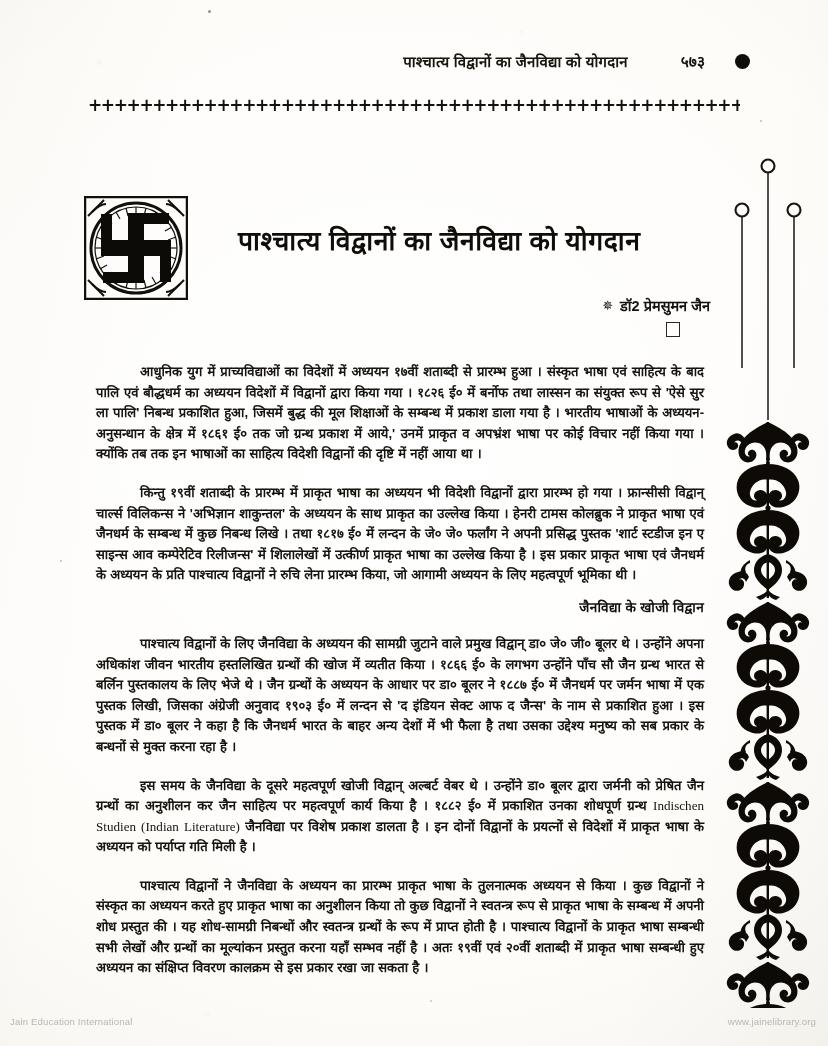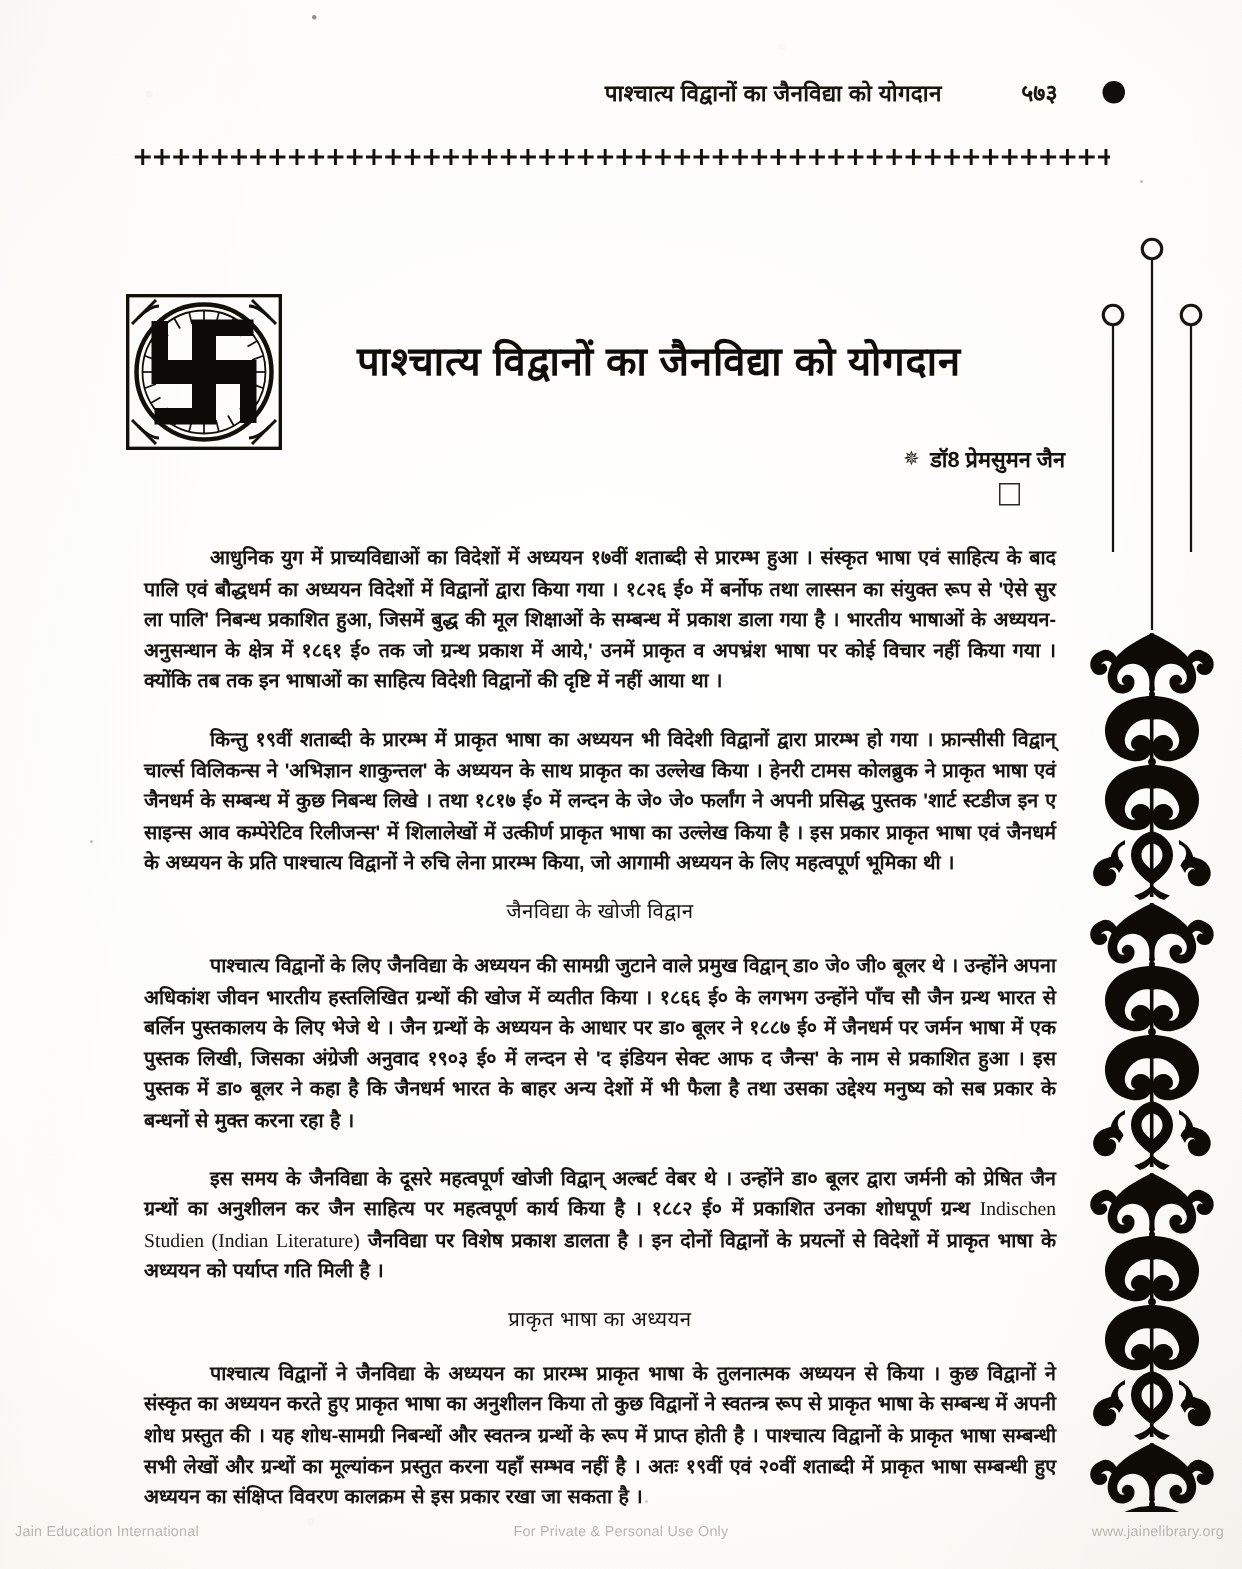--- a/index.html
+++ b/index.html
@@ -80,23 +80,23 @@
   p.para{
     margin:18px 0 11px 0;
     font-family:"Liberation Sans","DejaVu Sans",sans-serif;
     font-size:13.1px;line-height:20.6px;
     text-align:justify;text-indent:44px;
     color:#17140f;font-weight:600;
     word-spacing:.6px;
   }
   p.para:last-child{margin-bottom:0;}
   .sec-head{
-    margin:3px 0 9px 0;text-align:center;
-    font-family:"Liberation Sans","DejaVu Sans",sans-serif;
-    font-weight:400;font-size:13.6px;color:#14110c;letter-spacing:.3px;
+    margin:3px 0 9px 0;text-align:right;
+    font-family:"Liberation Sans","DejaVu Sans",sans-serif;
+    font-weight:700;font-size:13.6px;color:#14110c;letter-spacing:.3px;
   }
   .latin{font-family:"Liberation Serif","DejaVu Serif",serif;font-weight:500;}
 
   
   .orn-col{position:absolute;left:716px;top:152px;width:104px;height:856px;}
   .orn-col svg{display:block;}
 
   
   .footer{
     position:absolute;left:0;right:0;bottom:18px;height:14px;
@@ -176,37 +176,36 @@
       <rect x="19" y="76" width="25" height="11"></rect>
       <rect x="17" y="18" width="11" height="26"></rect>
     </g>
   </svg>
 </div>
 
 <div class="doc-title">पाश्चात्य विद्वानों का जैनविद्या को योगदान</div>
 
 <div class="byline">
   <span class="star">✵</span>
-  <span>डॉ8 प्रेमसुमन जैन</span>
+  <span>डॉ2 प्रेमसुमन जैन</span>
 </div>
 <div class="glyph-box"></div>
 
 <div class="body-col">
 
   <p class="para">आधुनिक युग में प्राच्यविद्याओं का विदेशों में अध्ययन १७वीं शताब्दी से प्रारम्भ हुआ । संस्कृत भाषा एवं साहित्य के बाद पालि एवं बौद्धधर्म का अध्ययन विदेशों में विद्वानों द्वारा किया गया । १८२६ ई० में बर्नोफ तथा लास्सन का संयुक्त रूप से 'ऐसे सुर ला पालि' निबन्ध प्रकाशित हुआ, जिसमें बुद्ध की मूल शिक्षाओं के सम्बन्ध में प्रकाश डाला गया है । भारतीय भाषाओं के अध्ययन-अनुसन्धान के क्षेत्र में १८६१ ई० तक जो ग्रन्थ प्रकाश में आये,' उनमें प्राकृत व अपभ्रंश भाषा पर कोई विचार नहीं किया गया । क्योंकि तब तक इन भाषाओं का साहित्य विदेशी विद्वानों की दृष्टि में नहीं आया था ।</p>
 
   <p class="para">किन्तु १९वीं शताब्दी के प्रारम्भ में प्राकृत भाषा का अध्ययन भी विदेशी विद्वानों द्वारा प्रारम्भ हो गया । फ्रान्सीसी विद्वान् चार्ल्स विलिकन्स ने 'अभिज्ञान शाकुन्तल' के अध्ययन के साथ प्राकृत का उल्लेख किया । हेनरी टामस कोलब्रुक ने प्राकृत भाषा एवं जैनधर्म के सम्बन्ध में कुछ निबन्ध लिखे । तथा १८१७ ई० में लन्दन के जे० जे० फर्लांग ने अपनी प्रसिद्ध पुस्तक 'शार्ट स्टडीज इन ए साइन्स आव कम्पेरेटिव रिलीजन्स' में शिलालेखों में उत्कीर्ण प्राकृत भाषा का उल्लेख किया है । इस प्रकार प्राकृत भाषा एवं जैनधर्म के अध्ययन के प्रति पाश्चात्य विद्वानों ने रुचि लेना प्रारम्भ किया, जो आगामी अध्ययन के लिए महत्वपूर्ण भूमिका थी ।</p>
 
   <div class="sec-head">जैनविद्या के खोजी विद्वान</div>
 
   <p class="para">पाश्चात्य विद्वानों के लिए जैनविद्या के अध्ययन की सामग्री जुटाने वाले प्रमुख विद्वान् डा० जे० जी० बूलर थे । उन्होंने अपना अधिकांश जीवन भारतीय हस्तलिखित ग्रन्थों की खोज में व्यतीत किया । १८६६ ई० के लगभग उन्होंने पाँच सौ जैन ग्रन्थ भारत से बर्लिन पुस्तकालय के लिए भेजे थे । जैन ग्रन्थों के अध्ययन के आधार पर डा० बूलर ने १८८७ ई० में जैनधर्म पर जर्मन भाषा में एक पुस्तक लिखी, जिसका अंग्रेजी अनुवाद १९०३ ई० में लन्दन से 'द इंडियन सेक्ट आफ द जैन्स' के नाम से प्रकाशित हुआ । इस पुस्तक में डा० बूलर ने कहा है कि जैनधर्म भारत के बाहर अन्य देशों में भी फैला है तथा उसका उद्देश्य मनुष्य को सब प्रकार के बन्धनों से मुक्त करना रहा है ।</p>
 
   <p class="para"><span>इस समय के जैनविद्या के दूसरे महत्वपूर्ण खोजी विद्वान् अल्बर्ट वेबर थे । उन्होंने डा० बूलर द्वारा जर्मनी को प्रेषित जैन ग्रन्थों का अनुशीलन कर जैन साहित्य पर महत्वपूर्ण कार्य किया है । १८८२ ई० में प्रकाशित उनका शोधपूर्ण ग्रन्थ </span><span class="latin">Indischen Studien (Indian Literature)</span><span> जैनविद्या पर विशेष प्रकाश डालता है । इन दोनों विद्वानों के प्रयत्नों से विदेशों में प्राकृत भाषा के अध्ययन को पर्याप्त गति मिली है ।</span></p>
 
-  <div class="sec-head">प्राकृत भाषा का अध्ययन</div>
 
   <p class="para">पाश्चात्य विद्वानों ने जैनविद्या के अध्ययन का प्रारम्भ प्राकृत भाषा के तुलनात्मक अध्ययन से किया । कुछ विद्वानों ने संस्कृत का अध्ययन करते हुए प्राकृत भाषा का अनुशीलन किया तो कुछ विद्वानों ने स्वतन्त्र रूप से प्राकृत भाषा के सम्बन्ध में अपनी शोध प्रस्तुत की । यह शोध-सामग्री निबन्धों और स्वतन्त्र ग्रन्थों के रूप में प्राप्त होती है । पाश्चात्य विद्वानों के प्राकृत भाषा सम्बन्धी सभी लेखों और ग्रन्थों का मूल्यांकन प्रस्तुत करना यहाँ सम्भव नहीं है । अतः १९वीं एवं २०वीं शताब्दी में प्राकृत भाषा सम्बन्धी हुए अध्ययन का संक्षिप्त विवरण कालक्रम से इस प्रकार रखा जा सकता है ।</p>
 </div>
 
 <div class="orn-col">
   <svg width="104" height="856" viewBox="0 0 104 856">
     <defs>
       <g id="motif">
 
         <g fill="#0e0b07">
@@ -251,15 +250,14 @@
 
     <use href="#motif" x="0" y="268"></use>
     <use href="#motif" x="0" y="448"></use>
     <use href="#motif" x="0" y="628"></use>
     <use href="#motif" x="0" y="668" transform="translate(0,140)"></use>
   </svg>
 </div>
 
 <div class="footer">
   <span class="f-left">Jain Education International</span>
-  <span class="f-mid">For Private &amp; Personal Use Only</span>
   <span class="f-right">www.jainelibrary.org</span>
 </div>
 
 </body></html>

